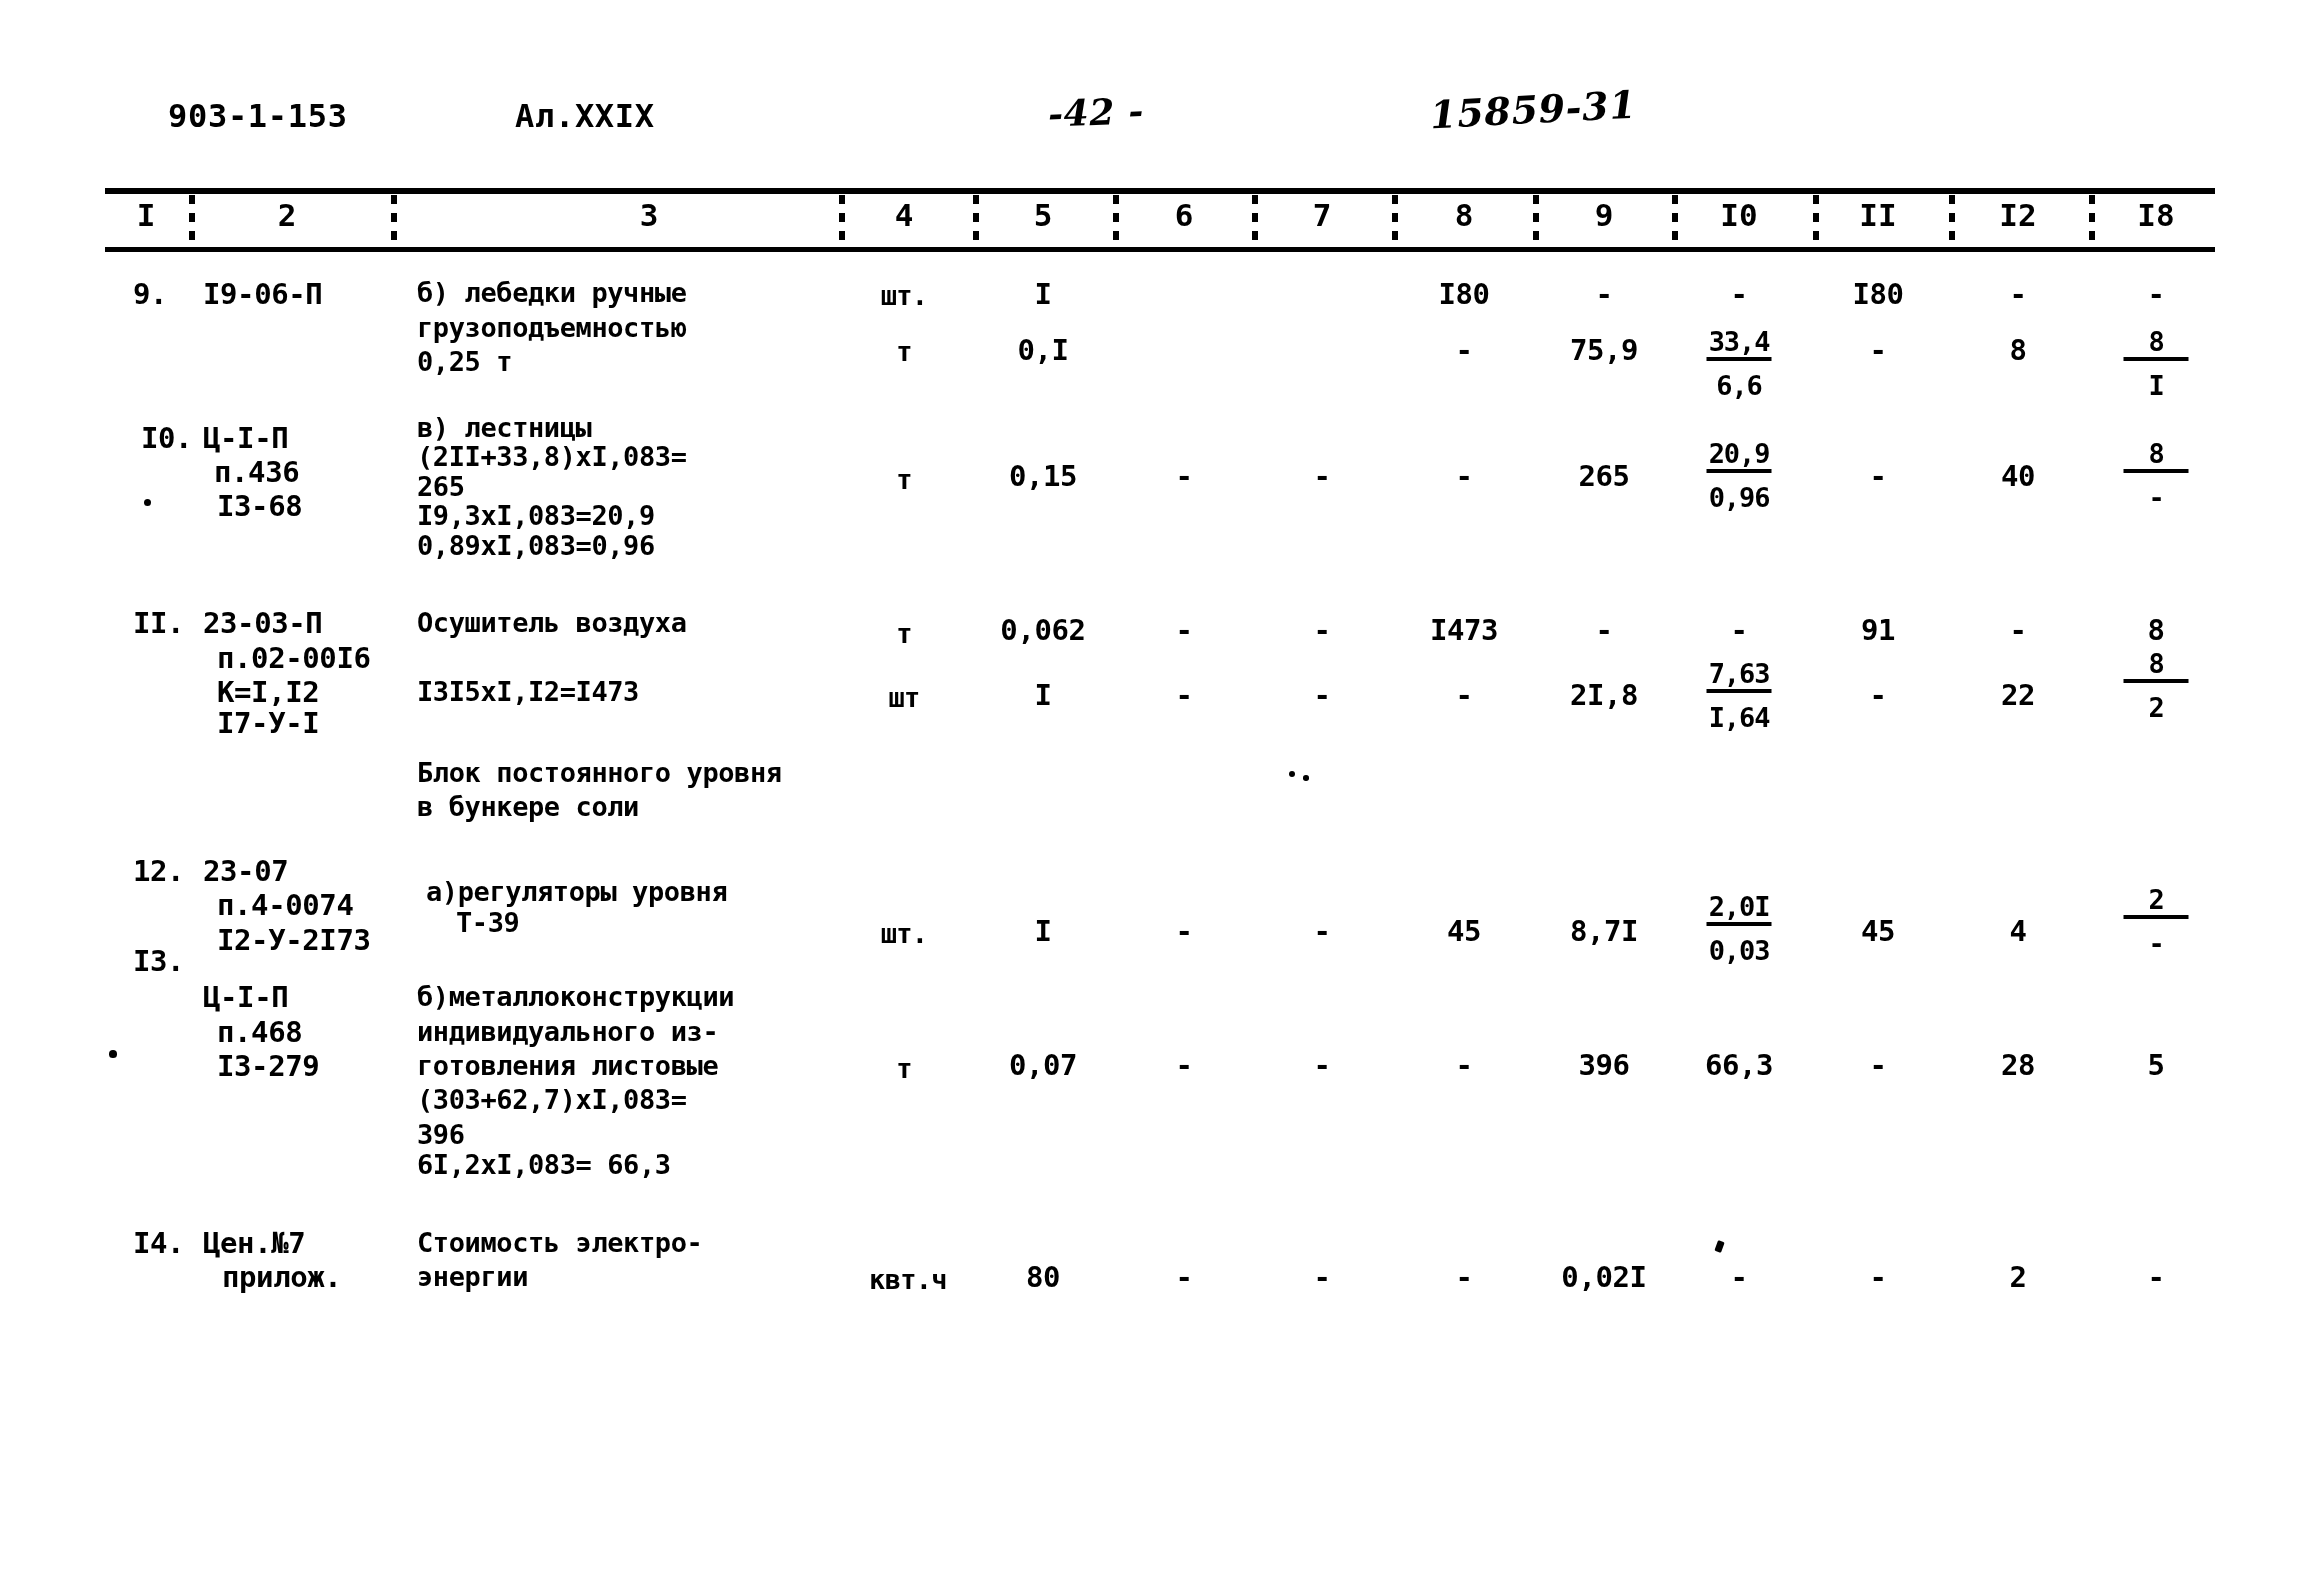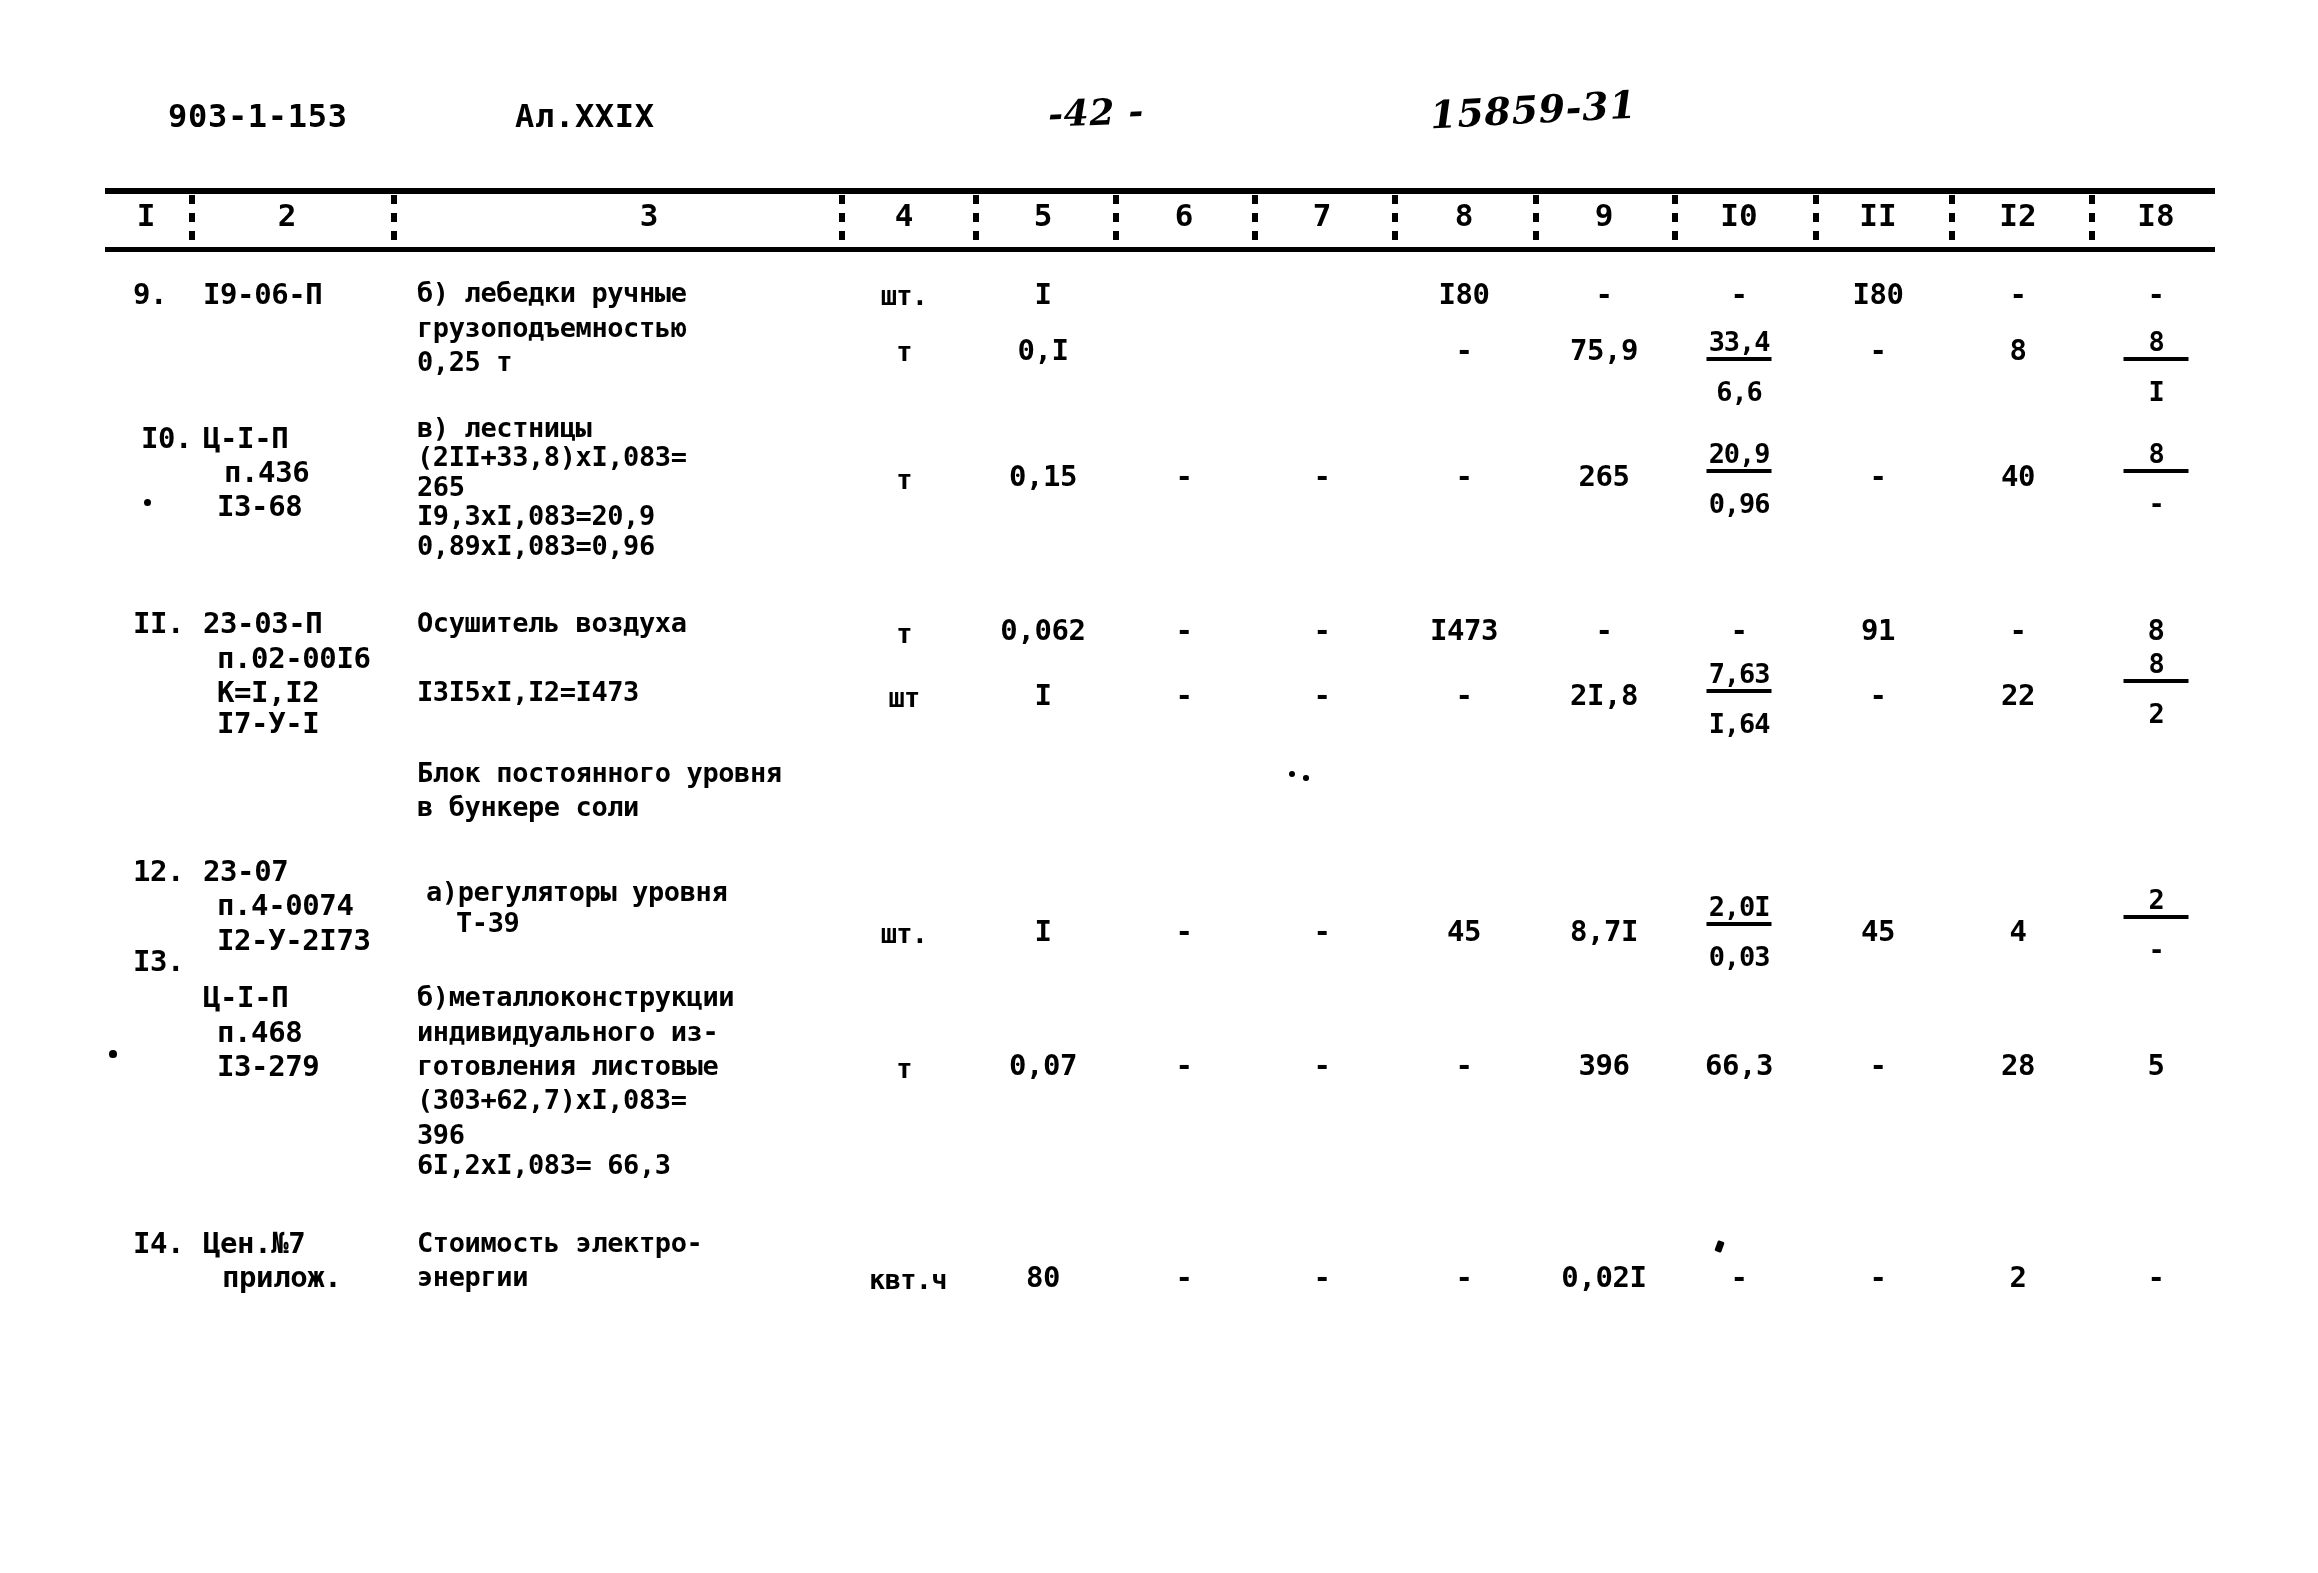--- a/index.html
+++ b/index.html
@@ -130,21 +130,21 @@
     transform: translateX(-50%);
     text-align: center;
     font-family: "DejaVu Sans Mono", monospace;
     font-weight: 700;
     font-size: 27px;
     line-height: 29.4px;
     letter-spacing: -1.1px;
   }
   .frac .den {
     border-top: 4.9px solid #000;
-    padding-top: 16px;
+    padding-top: 10px;
     min-width: 65px;
   }
   .frac .num-part { padding-bottom: 0.7px; }
 
   .speck {
     position: absolute;
     background: #000;
     border-radius: 50%;
   }
 </style>
@@ -217,21 +217,21 @@
   </div>
   <div class="cell num" style="left:1878px; top:333px">-</div>
   <div class="cell num" style="left:2018px; top:333px">8</div>
   <div class="frac" style="left:2156px; top:327px">
     <div class="num-part">8</div>
     <div class="den">I</div>
   </div>
 
   <div class="cell idx" style="left:141px; top:421px">I0.</div>
   <div class="cell idx" style="left:203px; top:421px">Ц-I-П</div>
-  <div class="cell idx" style="left:224px; top:455px">п.436</div>
+  <div class="cell idx" style="left:214px; top:455px">п.436</div>
   <div class="cell idx" style="left:217px; top:489px">I3-68</div>
   <div class="speck" style="left:144px; top:499px; width:7px; height:7px"></div>
 
   <div class="cell desc narrow" style="left:417px; top:411px">в) лестницы</div>
   <div class="cell desc narrow" style="left:417px; top:440px">(2II+33,8)хI,083=</div>
   <div class="cell desc narrow" style="left:417px; top:470px">265</div>
   <div class="cell desc narrow" style="left:417px; top:499px">I9,3хI,083=20,9</div>
   <div class="cell desc narrow" style="left:417px; top:529px">0,89хI,083=0,96</div>
 
   <div class="cell unit" style="left:904px; top:463px">т</div>

